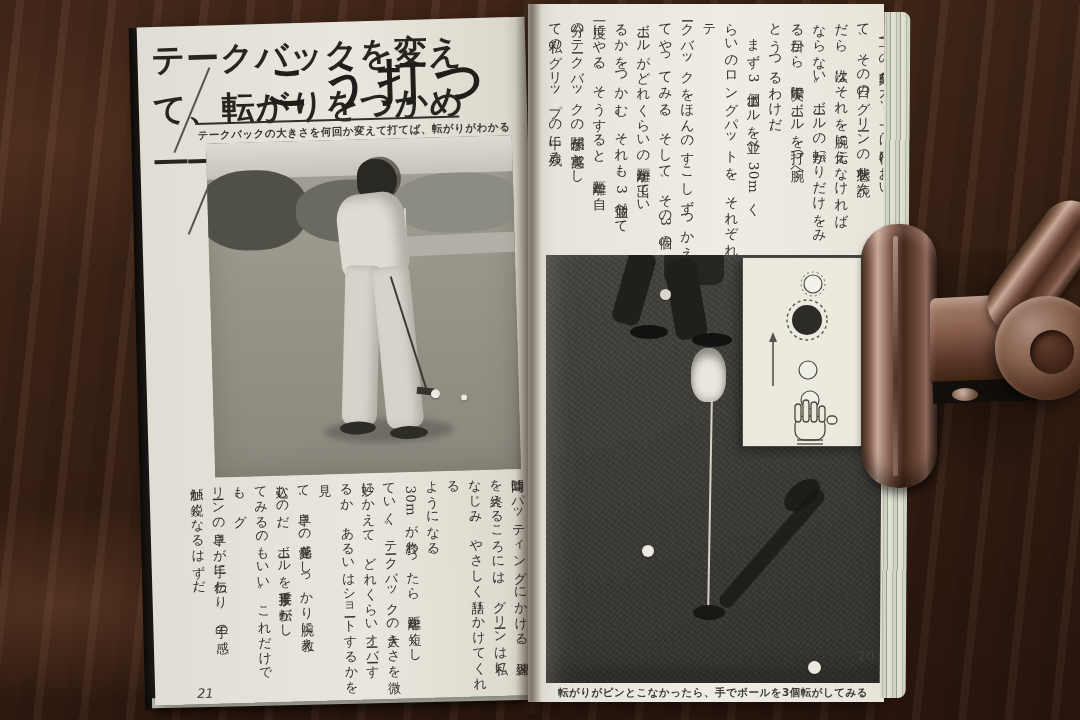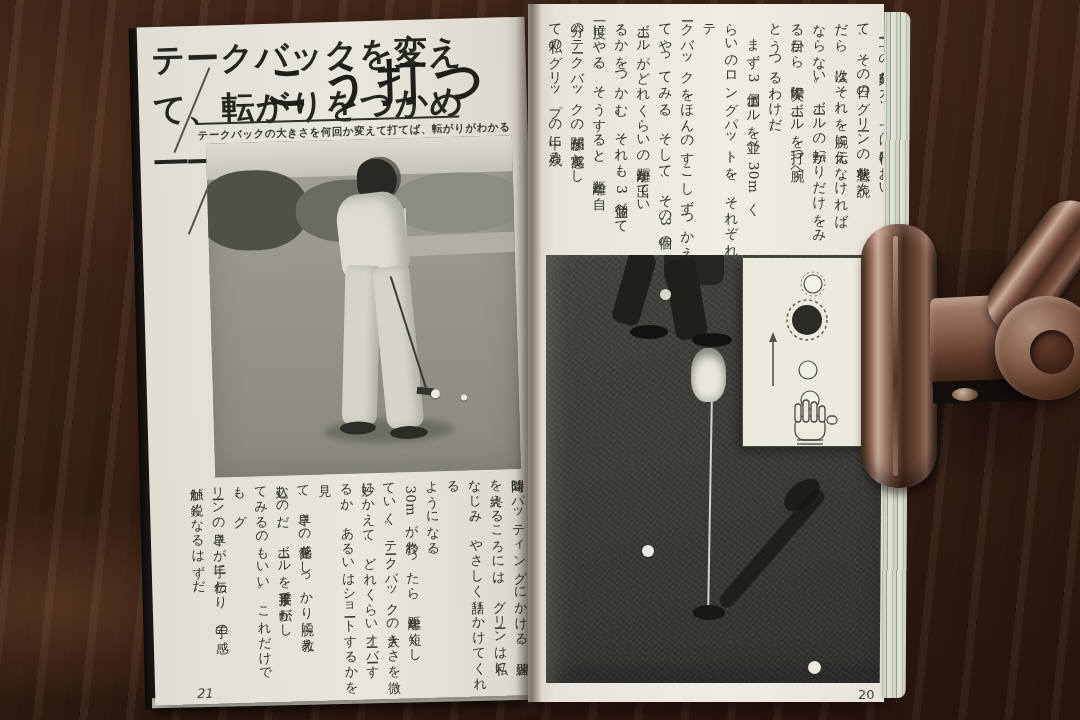--- a/index.html
+++ b/index.html
@@ -208,21 +208,22 @@
             <rect x="68" y="144" width="6" height="20" rx="3"></rect>
             <rect x="76" y="148" width="6" height="16" rx="3"></rect>
             <rect x="84" y="158" width="10" height="8" rx="4"></rect>
             <line x1="54" y1="182" x2="80" y2="182"></line>
             <line x1="54" y1="186" x2="80" y2="186"></line>
           </g>
         </svg>
       </div>
     </div>
 
-    <div class="pageno" style="left:330px;top:644px;font-style:normal;margin-top:39px;">20</div>
+    <div style="position:absolute;left:30px;top:682px;font-size:10.5px;font-weight:700;color:#3a3934;letter-spacing:.5px;">転がりがピンとこなかったら、手でボールを3個転がしてみる</div>
+    <div class="pageno" style="left:330px;top:644px;font-style:normal;">20</div>
   </div>
 
   <div id="fore-edge"></div>
   <div id="spine-shadow"></div>
 
   <div id="clip-shadow"></div>
   <div id="clip-handle" class="metal"></div>
   <div id="clip-handle-ridge"></div>
   <div id="clip-body"></div>
   <div id="clip-jaw"></div>

